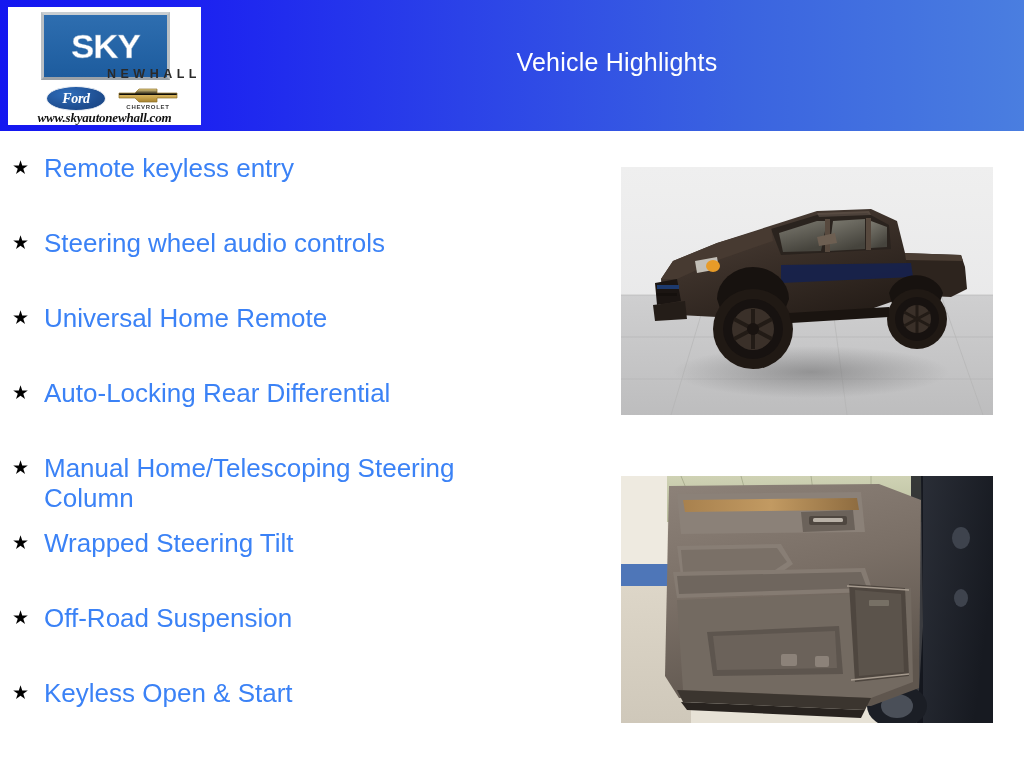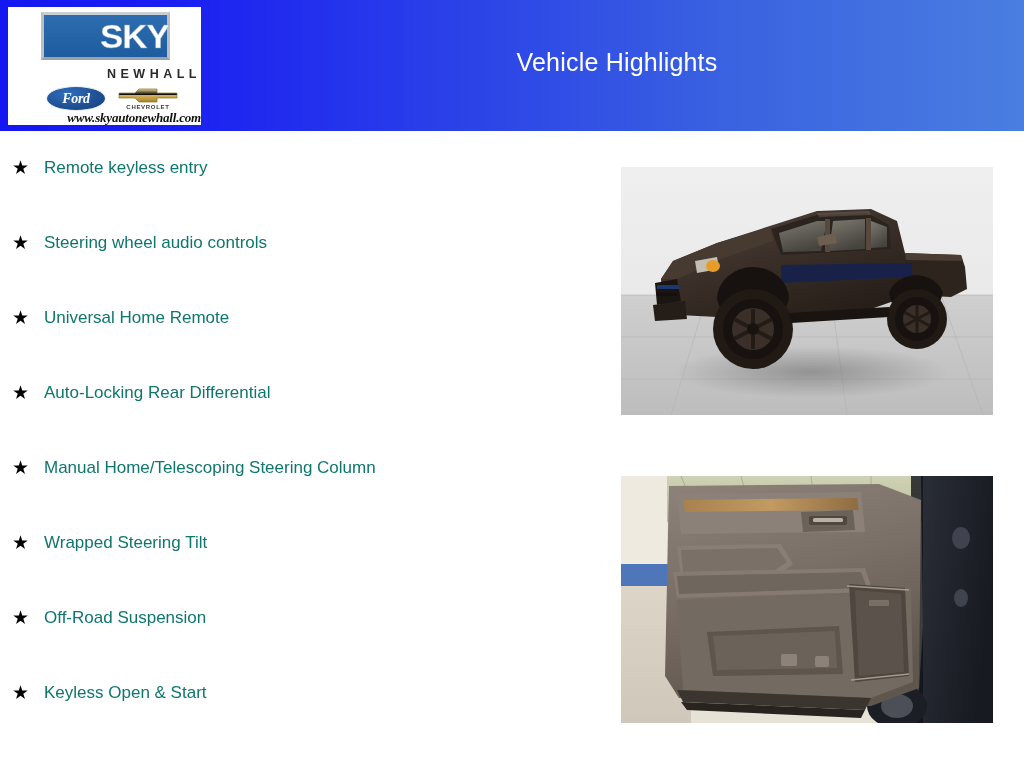--- a/index.html
+++ b/index.html
@@ -58,28 +58,28 @@
     position: relative;
     width: 193px;
     height: 118px;
   }
 
   
   .sky-plate {
     position: absolute;
     left: 33px; top: 5px;
     width: 129px;
-    height: 48px;
+    height: 68px;
     background: linear-gradient(#2e6eb0, #1d5c9e);
     border: 3px solid #b9bfc4;
     border-top-color: #c9ced2;
     border-bottom-color: #9aa1a7;
     display: flex;
     align-items: center;
-    justify-content: flex-end;
+    justify-content: center;
   }
 
   .sky-text {
     color: #ffffff;
     font-family: "Liberation Sans", sans-serif;
     font-size: 33px;
     font-weight: bold;
     letter-spacing: -1px;
     line-height: 1;
     -webkit-text-stroke: 0.4px #7e9ec0;
@@ -143,21 +143,21 @@
     font-size: 6px;
     font-weight: bold;
     letter-spacing: 0.7px;
     color: #3a3a3a;
   }
 
   .website-text {
     position: absolute;
     left: 0; top: 103px;
     width: 193px;
-    text-align: right;
+    text-align: center;
     font-family: "Liberation Serif", serif;
     font-style: italic;
     font-weight: bold;
     font-size: 13px;
     color: #111111;
     letter-spacing: -0.2px;
   }
 
   
   .features {
@@ -178,23 +178,23 @@
     flex: 0 0 auto;
     width: 32px;
     font-size: 19px;
     line-height: 30px;
     color: #000000;
     text-align: left;
   }
 
   .feature-text {
     flex: 1 1 auto;
-    font-size: 17px;
+    font-size: 26px;
     line-height: 30px;
-    color: #0f766e;
+    color: #3b82f6;
     max-width: 440px;
   }
 
   
   .photo {
     position: absolute;
     overflow: hidden;
     background: #e9e9e9;
   }
 

